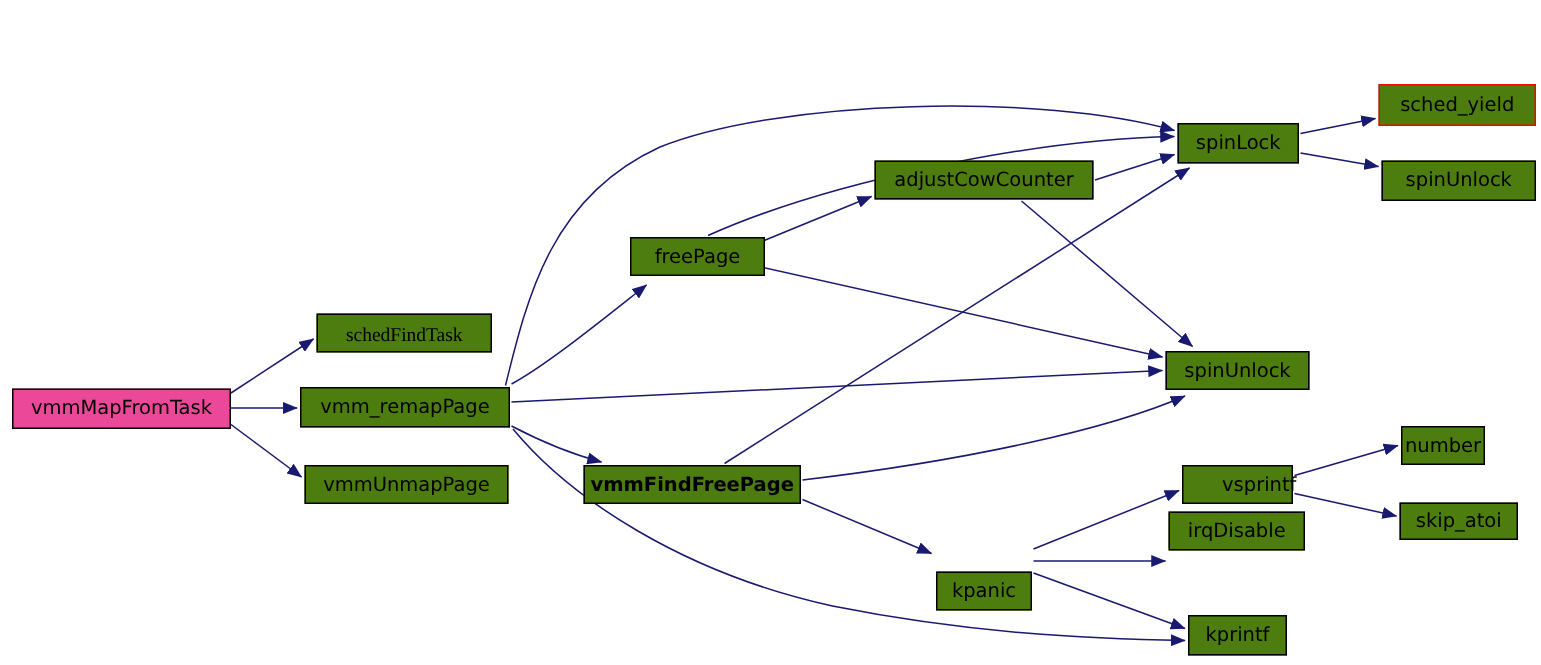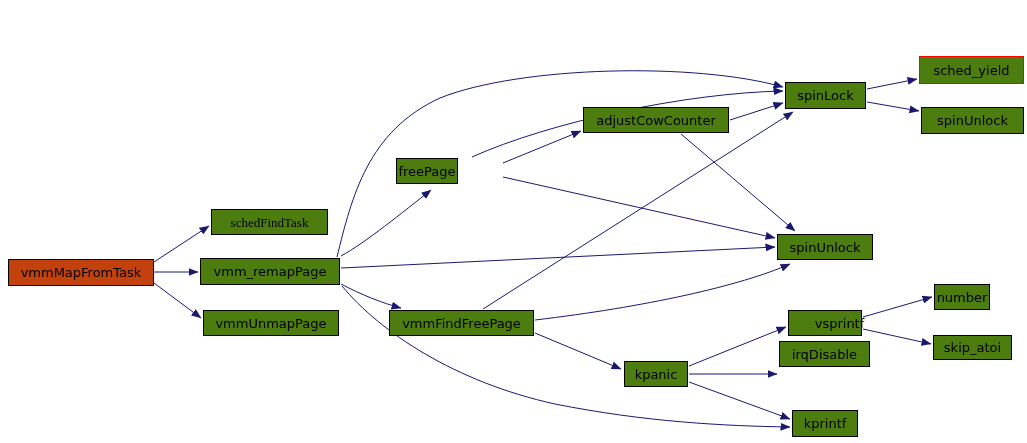--- a/index.html
+++ b/index.html
@@ -30,21 +30,21 @@
     color: #000000;
     font-size: 13px;
     line-height: 1;
     display: flex;
     align-items: center;
     justify-content: center;
     white-space: nowrap;
     cursor: pointer;
   }
   .node.focus {
-    background: #c2410c;
+    background: #ec4899;
   }
   .node.red {
     border-color: #ff0000;
   }
   .edge-path {
     fill: none;
     stroke-width: 1;
   }
 </style>
 </head>
@@ -81,27 +81,27 @@
         <path class="edge-path" d="M689,382 L790,419" stroke="#191970" marker-end="url(#arrowhead)"></path>
         <path class="edge-path" d="M863,317 L932,297" stroke="#191970" marker-end="url(#arrowhead)"></path>
         <path class="edge-path" d="M863,329 L931,344" stroke="#191970" marker-end="url(#arrowhead)"></path>
       </g>
   </svg>
   <div id="node-layer">
       <div class="node focus" style="left: 8px; top: 259px; width: 146px; height: 27px;">vmmMapFromTask</div>
       <div class="node" style="left: 211px; top: 209px; width: 117px; height: 26px; font-family: Liberation Serif, serif;">schedFindTask</div>
       <div class="node" style="left: 200px; top: 258px; width: 140px; height: 27px; text-align: right;">vmm_remapPage</div>
       <div class="node" style="left: 203px; top: 310px; width: 136px; height: 26px;">vmmUnmapPage</div>
-      <div class="node" style="left: 396px; top: 158px; width: 62px; height: 26px;">freePage</div>
+      <div class="node" style="left: 420px; top: 158px; width: 90px; height: 26px;">freePage</div>
       <div class="node" style="left: 583px; top: 107px; width: 146px; height: 26px; text-align: center;">adjustCowCounter</div>
       <div class="node" style="left: 785px; top: 82px; width: 81px; height: 27px; text-align: center;">spinLock</div>
       <div class="node red" style="left: 919px; top: 56px; width: 105px; height: 28px;">sched_yield</div>
       <div class="node" style="left: 921px; top: 107px; width: 103px; height: 27px;">spinUnlock</div>
       <div class="node" style="left: 777px; top: 234px; width: 96px; height: 26px;">spinUnlock</div>
-      <div class="node" style="left: 389px; top: 310px; width: 145px; height: 26px;">vmmFindFreePage</div>
+      <div class="node" style="left: 389px; top: 310px; width: 145px; height: 26px; font-weight: bold;">vmmFindFreePage</div>
       <div class="node" style="left: 788px; top: 310px; width: 74px; height: 26px; padding-left: 29px;">vsprintf</div>
       <div class="node" style="left: 934px; top: 284px; width: 56px; height: 26px;">number</div>
       <div class="node" style="left: 933px; top: 335px; width: 79px; height: 25px;">skip_atoi</div>
-      <div class="node" style="left: 624px; top: 361px; width: 64px; height: 26px;">kpanic</div>
+      <div class="node" style="left: 624px; top: 381px; width: 64px; height: 26px;">kpanic</div>
       <div class="node" style="left: 779px; top: 341px; width: 91px; height: 26px;">irqDisable</div>
       <div class="node" style="left: 792px; top: 410px; width: 66px; height: 27px;">kprintf</div>
     </div>
 </div>
 
 </body></html>

